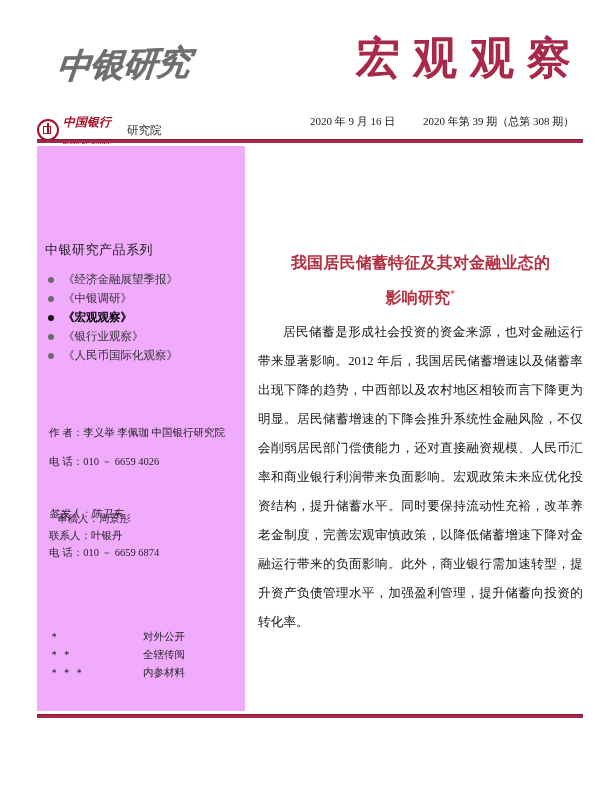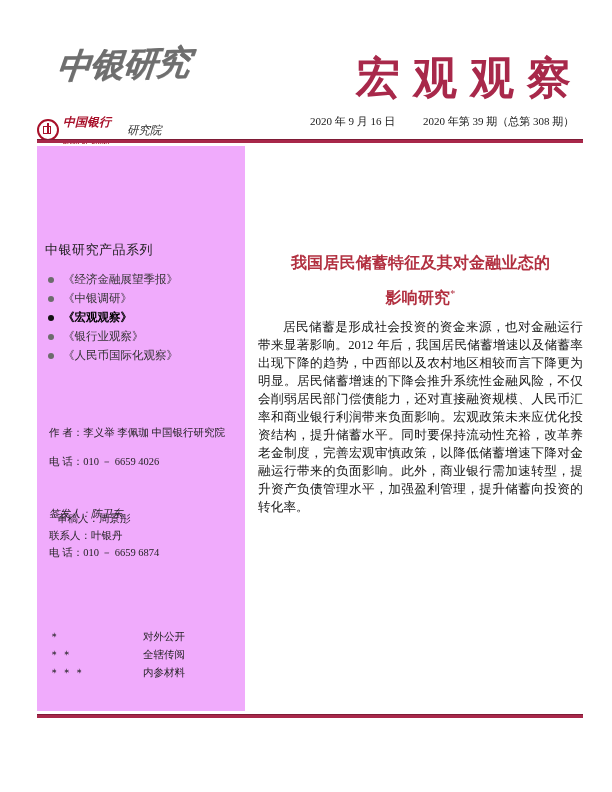--- a/index.html
+++ b/index.html
@@ -55,21 +55,20 @@
     position: absolute;
     right: 28px;
     top: 6px;
     color: #a8284a;
     font-family: "Liberation Serif", "DejaVu Serif", serif;
     font-size: 44px;
     font-weight: bold;
     letter-spacing: 13px;
     line-height: 62px;
     white-space: nowrap;
-    margin-top: 20px;
   }
 
   
   .subhead {
     position: absolute;
     left: 0;
     top: 110px;
     width: 612px;
     height: 28px;
   }
@@ -127,21 +126,20 @@
     letter-spacing: 0.4px;
     line-height: 7px;
     white-space: nowrap;
   }
   .boc-inst {
     font-family: "Liberation Serif", "DejaVu Serif", serif;
     font-size: 11.5px;
     color: #2b2b2b;
     margin-left: 12px;
     white-space: nowrap;
-    font-style: italic;
   }
 
   .issue-date {
     position: absolute;
     left: 310px;
     top: 4px;
     font-size: 11px;
     color: #1a1a1a;
     white-space: nowrap;
   }
@@ -283,21 +281,21 @@
     vertical-align: super;
     font-weight: normal;
   }
 
   .abstract {
     position: absolute;
     left: 0;
     top: 172px;
     width: 325px;
     font-size: 12.6px;
-    line-height: 18px;
+    line-height: 29px;
     color: #141414;
     text-align: justify;
     text-justify: inter-ideograph;
     text-indent: 25px;
     letter-spacing: 0.1px;
   }
 </style>
 </head>
 <body>
 

